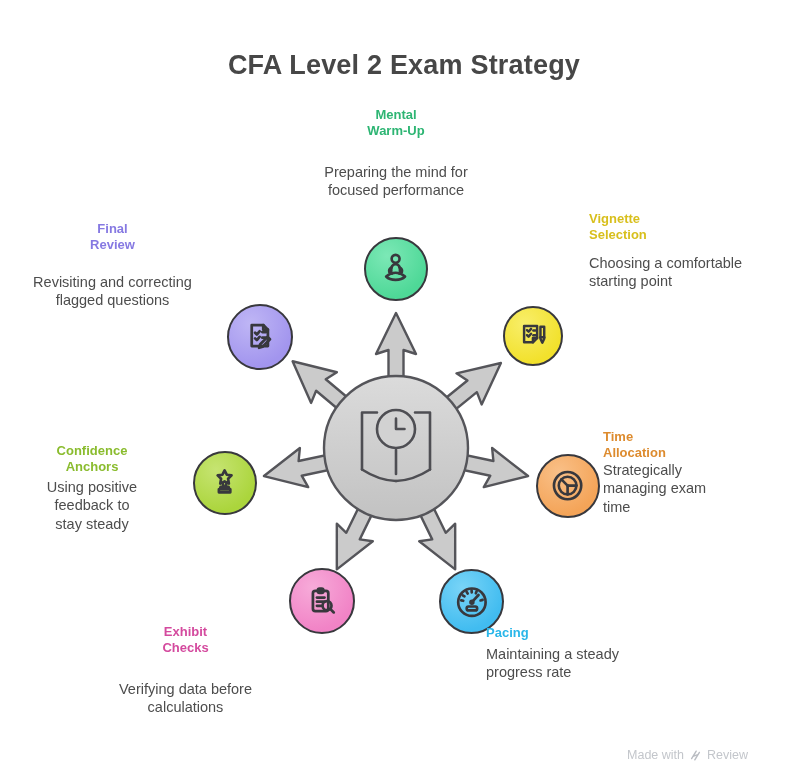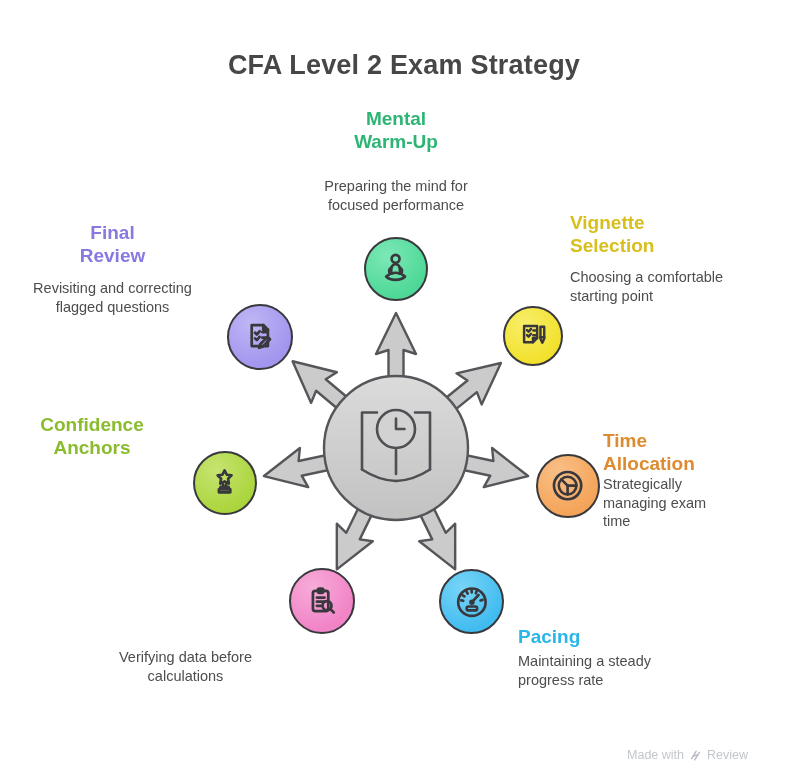--- a/index.html
+++ b/index.html
@@ -1,37 +1,37 @@
 <!DOCTYPE html>
 <html><head>
 <meta charset="utf-8">
 <style>
   html,body{margin:0;padding:0;background:#ffffff;}
   .canvas{position:relative;width:792px;height:781px;background:#ffffff;overflow:hidden;
           font-family:"Liberation Sans",sans-serif;color:#4e4e4e;}
   .title{position:absolute;left:8px;top:50px;width:100%;text-align:center;
          font-size:27px;font-weight:bold;color:#474747;letter-spacing:.2px;}
   .text-block{position:absolute;}
-  .node-heading{font-weight:bold;font-size:19px;line-height:1.22;white-space:pre-line;}
+  .node-heading{font-weight:bold;font-size:13px;line-height:1.22;white-space:pre-line;}
   .node-desc{font-size:14.5px;line-height:1.28;color:#4d4d4d;white-space:pre-line;}
   .ta-c{text-align:center}.ta-l{text-align:left}.ta-r{text-align:center}
   #tb-mental{left:246px;top:107px;width:300px}
   #tb-mental .node-desc{margin-top:24px}
-  #tb-vignette{left:570px;top:211px;width:190px}
+  #tb-vignette{left:589px;top:211px;width:190px}
   #tb-vignette .node-desc{margin-top:11px}
   #tb-time{left:603px;top:429px;width:155px}
   #tb-time .node-desc{margin-top:0}
-  #tb-pacing{left:518px;top:625px;width:205px}
+  #tb-pacing{left:486px;top:625px;width:205px}
   #tb-pacing .node-desc{margin-top:4px}
   #tb-exhibit{left:95px;top:624px;width:181px}
   #tb-exhibit .node-desc{margin-top:24px}
-  #tb-confidence{left:17px;top:413px;width:150px}
+  #tb-confidence{left:17px;top:443px;width:150px}
   #tb-confidence .node-desc{margin-top:3px}
   #tb-final{left:22px;top:221px;width:181px}
-  #tb-final .node-desc{margin-top:12px}
+  #tb-final .node-desc{margin-top:20px}
   .node-circle{position:absolute;border-radius:50%;border:2.5px solid #38383d;
                box-sizing:border-box;display:flex;align-items:center;justify-content:center;}
   #c-mental{left:364px;top:237px;width:64px;height:64px}
   #c-vignette{left:503px;top:306px;width:60px;height:60px}
   #c-time{left:536px;top:454px;width:64px;height:64px}
   #c-pacing{left:439px;top:569px;width:65px;height:65px}
   #c-exhibit{left:289px;top:568px;width:66px;height:66px}
   #c-confidence{left:193px;top:451px;width:64px;height:64px}
   #c-final{left:227px;top:304px;width:66px;height:66px}
   .node-circle svg{width:62%;height:62%;}
@@ -193,27 +193,32 @@
 time</div>
   </div>
 
   <div class="text-block ta-l" id="tb-pacing">
     <div class="node-heading" style="color: rgb(41, 182, 233);">Pacing</div>
     <div class="node-desc">Maintaining a steady
 progress rate</div>
   </div>
 
   <div class="text-block ta-r" id="tb-exhibit">
+    <div class="node-heading" style="color: rgb(212, 74, 158);">Exhibit
+Checks</div>
     <div class="node-desc">Verifying data before
 calculations</div>
   </div>
 
   <div class="text-block ta-r" id="tb-confidence">
     <div class="node-heading" style="color: rgb(138, 188, 46);">Confidence
 Anchors</div>
+    <div class="node-desc">Using positive
+feedback to
+stay steady</div>
   </div>
 
   <div class="text-block ta-r" id="tb-final">
     <div class="node-heading" style="color: rgb(134, 121, 226);">Final
 Review</div>
     <div class="node-desc">Revisiting and correcting
 flagged questions</div>
   </div>
 
   <div class="watermark">

